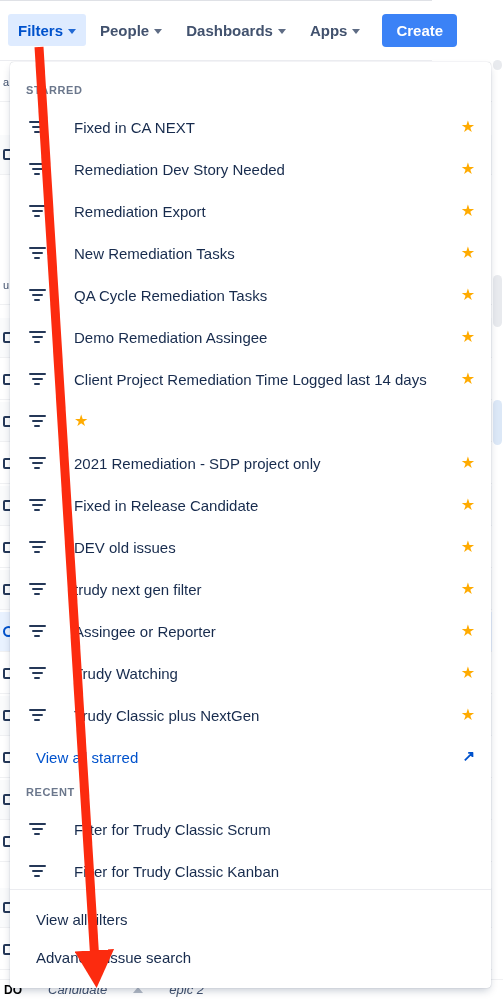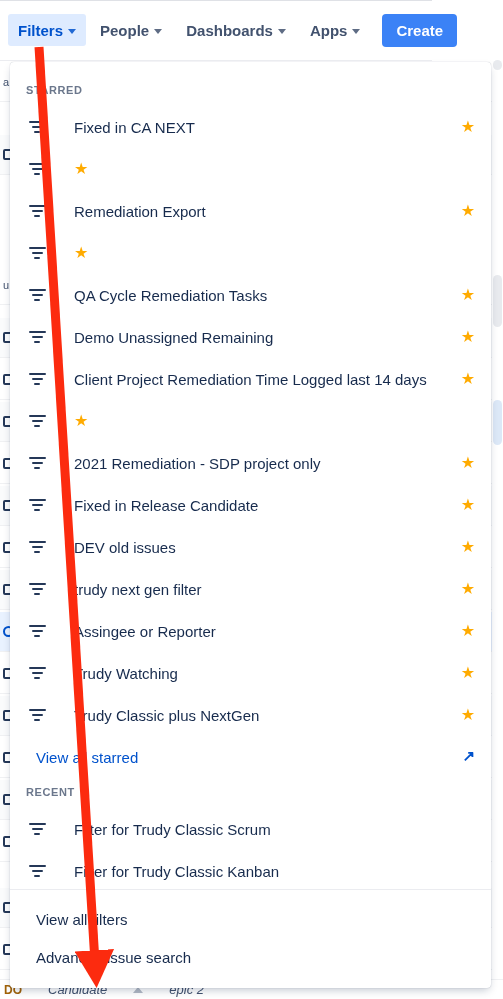--- a/index.html
+++ b/index.html
@@ -74,21 +74,21 @@
     align-items: center;
     gap: 26px;
     padding-left: 4px;
     font-family: "Liberation Sans", sans-serif;
     font-size: 13px;
     font-style: italic;
     color: #42526e;
     background: #ffffff;
     border-top: 1px solid #f0f1f3;
   }
-  .bg-bottom-row .code { font-style: normal; font-weight: 700; color: #a16207; font-size: 12px; }
+  .bg-bottom-row .code { font-style: normal; font-weight: 700; color: #000000; font-size: 12px; }
   .bg-chev {
     width: 0; height: 0;
     border-left: 5px solid transparent;
     border-right: 5px solid transparent;
     border-bottom: 6px solid #b3bac5;
   }
 
   
   .topbar {
     position: absolute;
@@ -374,55 +374,57 @@
             </span>
             <span class="dd-label">Fixed in CA NEXT</span>
             <span class="star">★</span>
           </div>
           <div class="dd-item">
             <span class="funnel">
               <i></i>
               <i></i>
               <i></i>
             </span>
+            <span class="dd-label">Remediation Dev Story Needed</span>
             <span class="star">★</span>
           </div>
           <div class="dd-item">
             <span class="funnel">
               <i></i>
               <i></i>
               <i></i>
             </span>
             <span class="dd-label">Remediation Export</span>
             <span class="star">★</span>
           </div>
           <div class="dd-item">
             <span class="funnel">
               <i></i>
               <i></i>
               <i></i>
             </span>
+            <span class="dd-label">New Remediation Tasks</span>
             <span class="star">★</span>
           </div>
           <div class="dd-item">
             <span class="funnel">
               <i></i>
               <i></i>
               <i></i>
             </span>
             <span class="dd-label">QA Cycle Remediation Tasks</span>
             <span class="star">★</span>
           </div>
           <div class="dd-item">
             <span class="funnel">
               <i></i>
               <i></i>
               <i></i>
             </span>
-            <span class="dd-label">Demo Unassigned Remaining</span>
+            <span class="dd-label">Demo Remediation Assingee</span>
             <span class="star">★</span>
           </div>
           <div class="dd-item">
             <span class="funnel">
               <i></i>
               <i></i>
               <i></i>
             </span>
             <span class="dd-label">Client Project Remediation Time Logged last 14 days</span>
             <span class="star">★</span>

